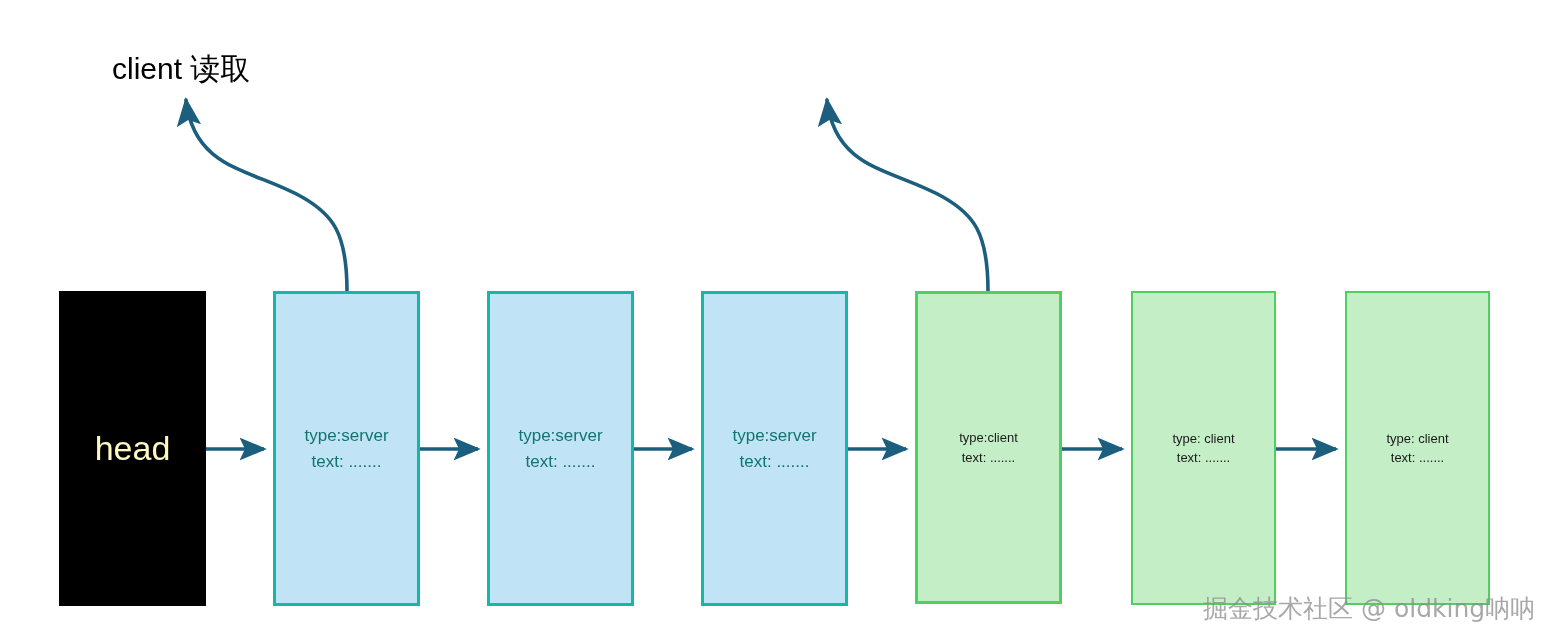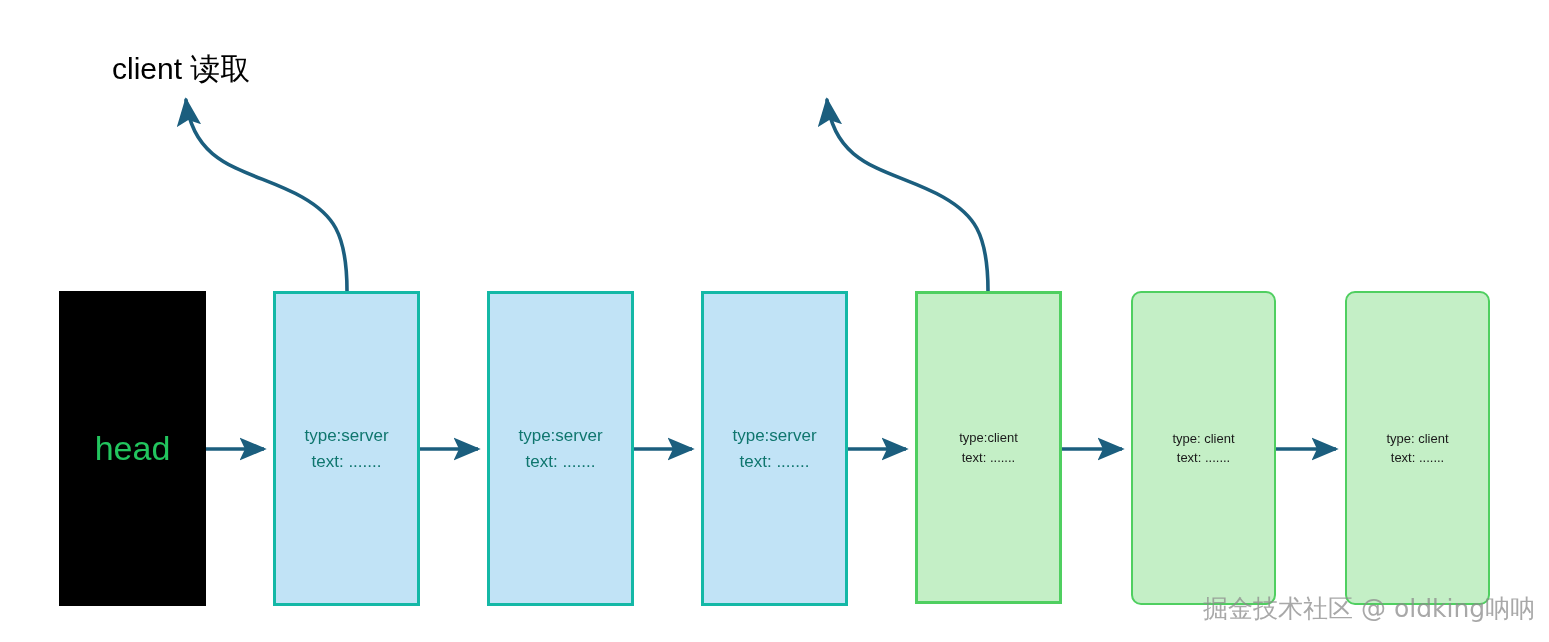--- a/index.html
+++ b/index.html
@@ -43,38 +43,37 @@
   .node {
     position: absolute;
     box-sizing: border-box;
     display: flex;
     align-items: center;
     justify-content: center;
     text-align: center;
   }
   .node-head {
     background: #000000;
-    color: #22c55e;
+    color: #fef9c3;
     font-size: 34px;
   }
   .node-blue {
     background: #c1e3f6;
     border: 3px solid #14b8a6;
     color: #0f766e;
     font-size: 17px;
   }
   .node-green {
     background: #c4efc6;
     border: 3px solid #4fcf60;
     color: #1a1a1a;
     font-size: 13px;
   }
   .node-green.thin-border {
     border-width: 2px;
-    border-radius: 10px;
   }
   .node-label {
     line-height: 1.5;
     white-space: pre-line;
   }
 
   
   #watermark {
     position: absolute;
     left: 1203px;

